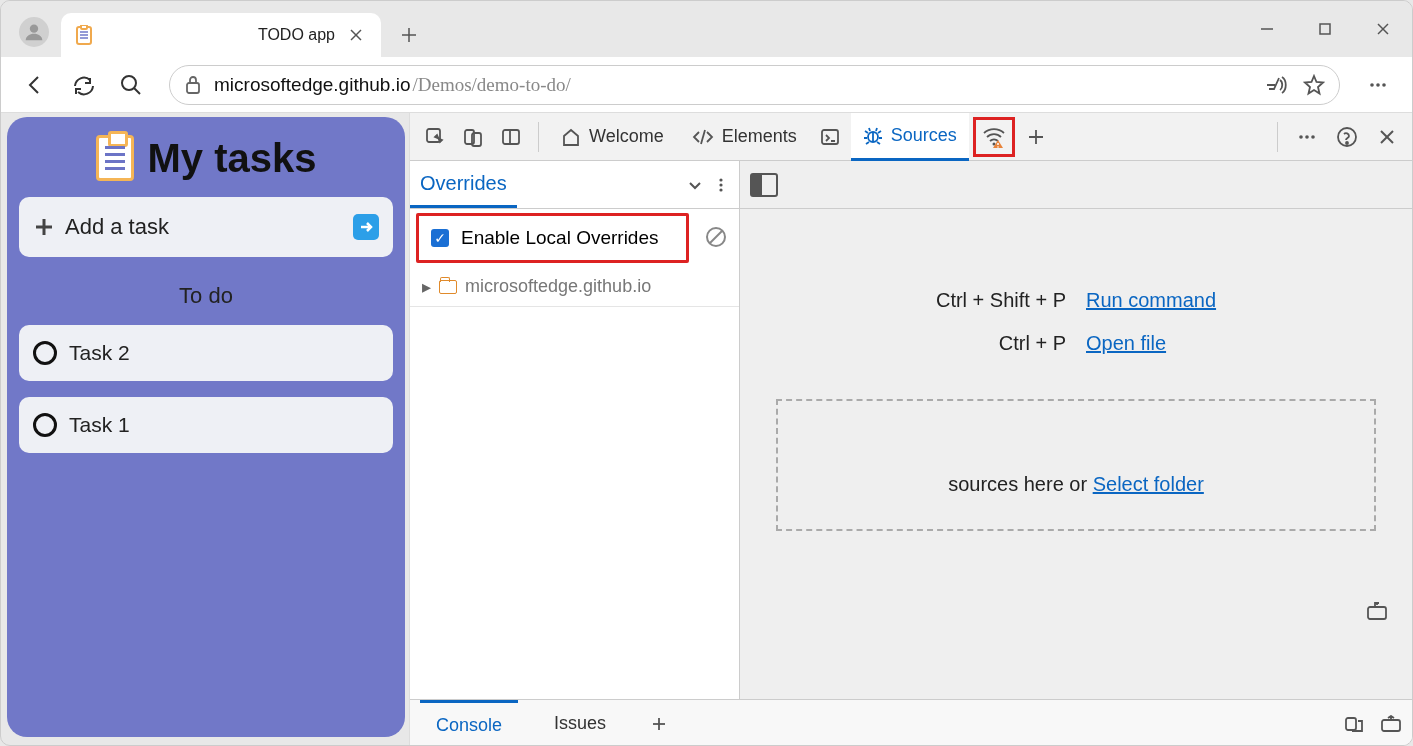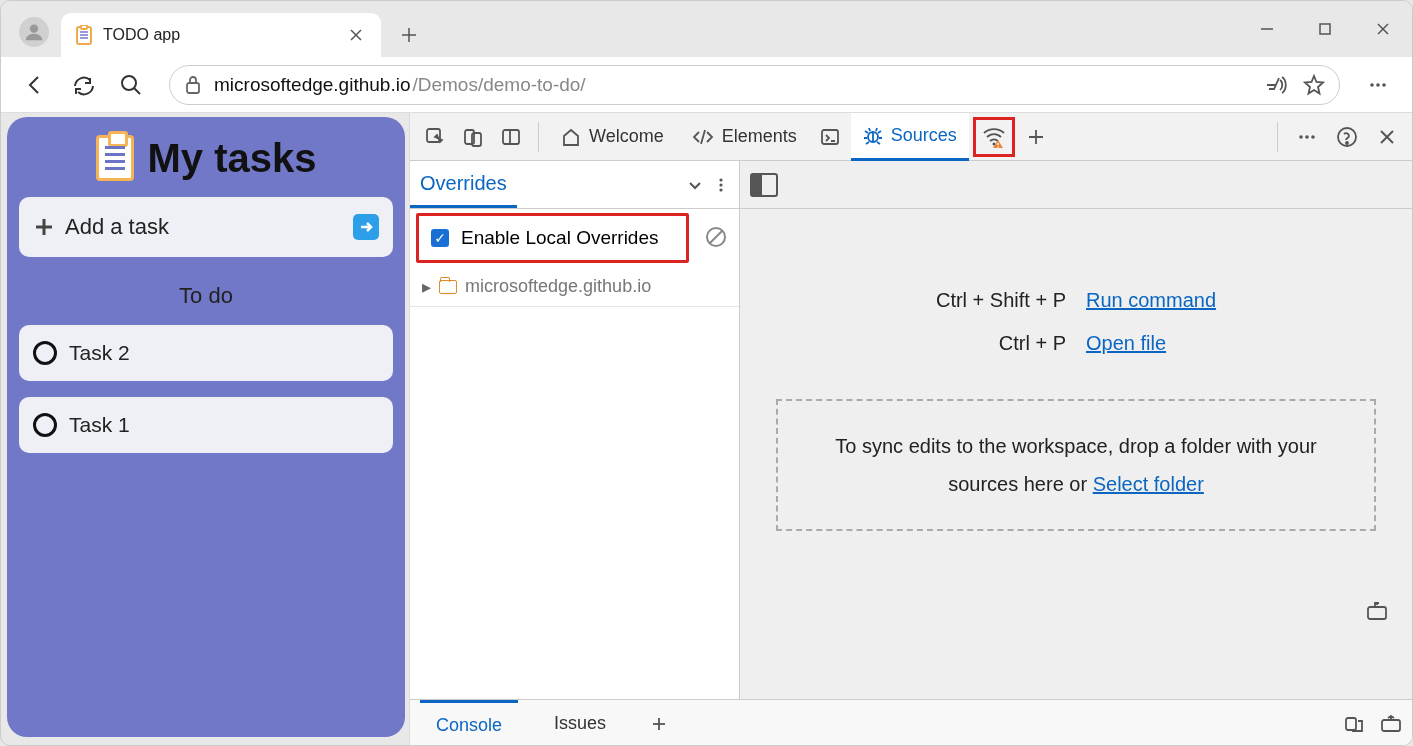--- a/index.html
+++ b/index.html
@@ -1,34 +1,34 @@
 <!DOCTYPE html>
 <html><head>
 <meta charset="utf-8">
 <style>
 * { box-sizing: border-box; margin: 0; padding: 0; font-family: "Segoe UI", sans-serif; }
 body { width: 1413px; height: 746px; background: #e8e8e8; overflow: hidden; border: 1px solid #ccc; border-radius: 10px; }
 
 
-.titlebar { height: 56px; background: #e8e8e8; display: flex; align-items: flex-end; padding-left: 10px; }
+.titlebar { height: 56px; background: #e8e8e8; display: flex; align-items: flex-end; padding-left: 10px; text-align: right; }
 .avatar { width: 30px; height: 30px; border-radius: 50%; background: #d0d0d0; display: flex; align-items: center; justify-content: center; margin: 0 12px 10px 8px; color:#888;}
 .tab { height: 44px; background: #fff; border-radius: 10px 10px 0 0; display: flex; align-items: center; padding: 0 14px; gap: 10px; min-width: 320px; }
 .tab .favicon { width: 18px; }
 .tab .title { font-size: 16px; color:#222; flex:1;}
 .tab .close { width: 22px; height:22px; display:flex; align-items:center; justify-content:center; color:#555; border-radius:4px;}
 .newtab { width: 40px; height:40px; display:flex; align-items:center; justify-content:center; color:#555; margin-left:8px; margin-bottom:2px;}
 .wincontrols { margin-left:auto; display:flex; height:100%; align-items:center;}
 .wincontrols div { width:58px; height:40px; display:flex; align-items:center; justify-content:center; color:#555;}
 
 .toolbar { height: 56px; background:#fff; border-bottom:1px solid #ddd; display:flex; align-items:center; padding: 0 14px; gap: 8px;}
 .tb-btn { width:40px; height:40px; display:flex; align-items:center; justify-content:center; color:#444; border-radius:6px;}
 .addr { flex:1; height:40px; border:1px solid #ccc; border-radius:20px; display:flex; align-items:center; padding:0 14px; gap:12px; font-size:19px; color:#222; margin:0 10px;}
 .addr .lock { color:#666; }
 .addr .host { color:#111; }
-.addr .path { color:#888; }
+.addr .path { color:#888;font-family:Liberation Serif, serif; }
 
 
 .content { display:flex; height: calc(746px - 56px - 56px); }
 
 
 .todo { width:398px; margin:4px 4px 10px 6px; border-radius:20px; background:#7178c8; padding: 18px 12px 12px 12px; display:flex; flex-direction:column; gap:16px;}
 .todo-header { display:flex; align-items:center; justify-content:center; gap:14px; }
 .todo-header .clipboard { width:38px; height:46px; background:#fff; border:3px solid #f5b556; border-radius:4px; position:relative;}
 .todo-header .clipboard::before { content:''; position:absolute; top:-7px; left:9px; width:14px; height:10px; border:3px solid #f5b556; background:#fff; border-radius:3px;}
 .todo-header .clipboard::after { content:''; position:absolute; left:6px; top:8px; right:6px; height:3px; background:#6c74c6; box-shadow: 0 7px 0 #6c74c6, 0 14px 0 #6c74c6, 0 21px 0 #6c74c6;}
@@ -365,21 +365,21 @@
         <div class="rp-body">
           <div class="shortcut-row">
             <span class="keys">Ctrl + Shift + P</span>
             <a href="#">Run command</a>
           </div>
           <div class="shortcut-row">
             <span class="keys">Ctrl + P</span>
             <a href="#">Open file</a>
           </div>
           <div class="dropzone">
-            <span>To sync edits to the workspace, drop a folder with your</span><br>
+            <br>
             <span>sources here or </span>
             <a href="#">Select folder</a>
           </div>
         </div>
         <span class="rp-corner">
             <svg width="24" height="20" fill="none" stroke="#555" stroke-width="1.8">
               <rect x="2" y="6" width="18" height="12" rx="2"></rect>
               <path d="M9 6V2h4"></path>
               <path d="M11 4l0-2"></path>
             </svg>

